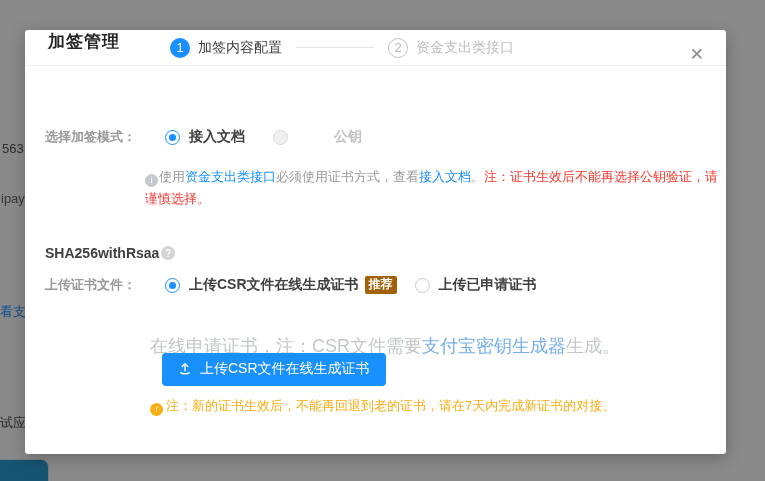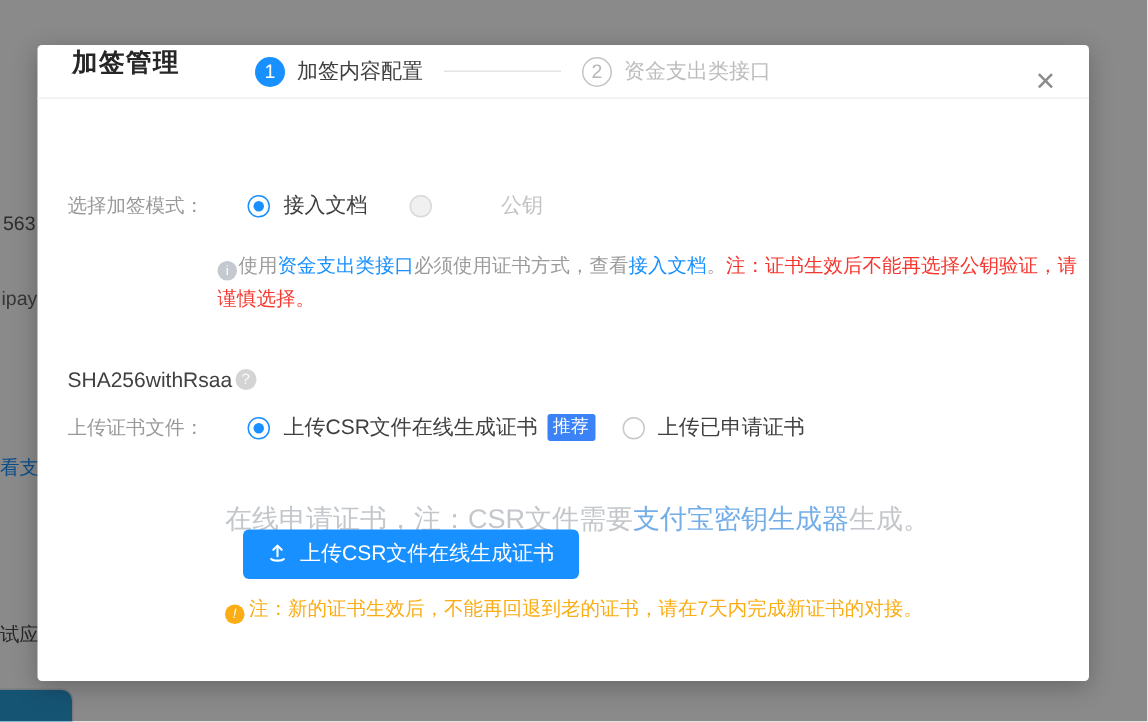--- a/index.html
+++ b/index.html
@@ -33,21 +33,21 @@
   .step.active .step-circle { background:#1890ff; color:#fff; }
   .step.active .step-label { color:#404040; }
   .step.pending .step-circle { background:#fff; border:1px solid #c4c4c4; color:#b8b8b8; }
   .step.pending .step-label { color:#bdbdbd; }
   .step-label { font-size:14px; }
   .step-connector { width:78px; height:1px; background:#e4e4e4; margin:0 14px; }
   .close-btn { position:absolute; right:18px; top:12px; font-size:17px; color:#8c8c8c;
                cursor:pointer; background:none; border:none; line-height:1; padding:4px; }
 
   .modal-body { position:relative; height:376px; font-size:13px; }
-  .row { position:absolute; left:20px; right:20px; display:flex; align-items:flex-end; }
+  .row { position:absolute; left:20px; right:20px; display:flex; align-items:flex-end;font-weight:bold; }
   .row-label { width:120px; color:#999; font-size:13px; flex:0 0 120px; }
 
   .row-mode    { top:62px; }
   .note-mode   { position:absolute; left:120px; top:100px; width:585px;
                  font-size:13px; line-height:22px; color:#9b9b9b; }
   .row-encrypt { top:167px; }
   .row-upload  { top:210px; }
   .hint-upload { position:absolute; left:125px; top:248px; font-size:18px; color:#c3c7cb;margin-top:20px; }
   .btn-wrap    { position:absolute; left:137px; top:287px; }
   .note-bottom { position:absolute; left:125px; top:331px; font-size:13px; color:#faad14; }
@@ -72,21 +72,21 @@
                justify-content:center; margin-left:2px; }
   .warn-icon { display:inline-flex; width:13px; height:13px; border-radius:50%;
                background:#faad14; color:#fff; font-size:9px; align-items:center;
                justify-content:center; vertical-align:-2px; margin-right:3px; }
 
   .link { color:#1890ff; text-decoration:none; cursor:pointer; }
   .link-soft { color:#74aee8; text-decoration:none; cursor:pointer; }
   .red-text { color:#f5372f; }
   .encrypt-value { color:#404040; font-size:14px; display:inline-flex; align-items:center;margin-top:12px; }
 
-  .badge { display:inline-block; background:#3b82f6; color:#fff; font-size:12px;
+  .badge { display:inline-block; background:#a16207; color:#fff; font-size:12px;
            padding:1px 4px 2px; border-radius:2px; margin-left:6px; line-height:1.2; }
 
   .primary-btn { display:inline-flex; align-items:center; gap:8px; background:#1890ff;
                  color:#fff; border:none; border-radius:4px; font-size:14px;
                  padding:7px 16px 8px; cursor:pointer;
                  font-family:"Liberation Sans","DejaVu Sans",sans-serif; }
   .upload-glyph { width:14px; height:14px; }
 </style>
 </head>
 <body>

